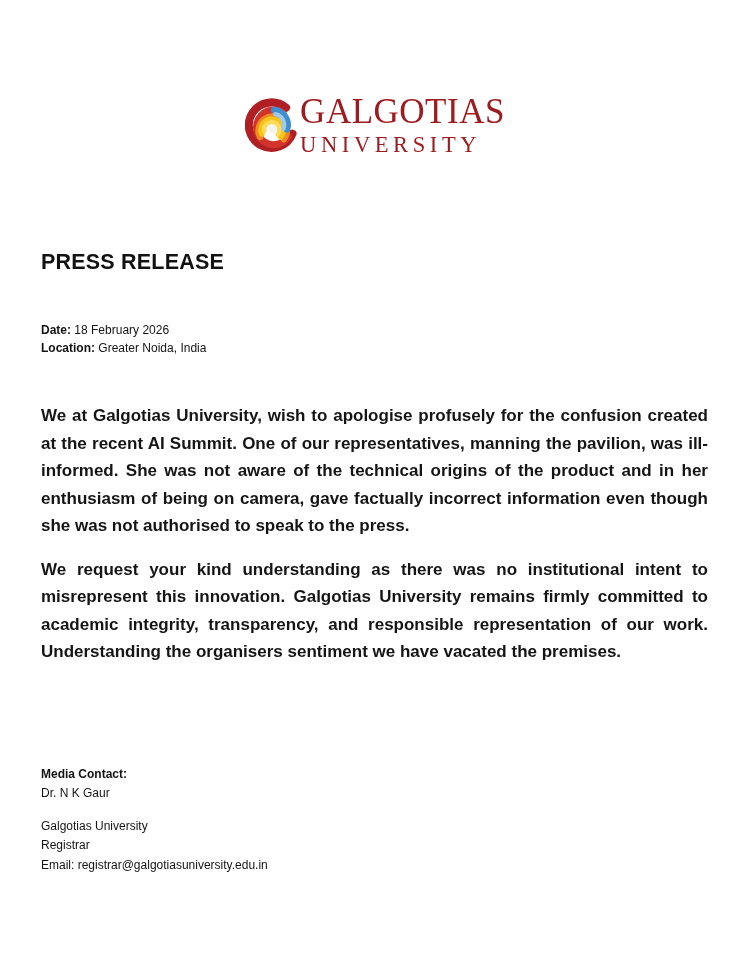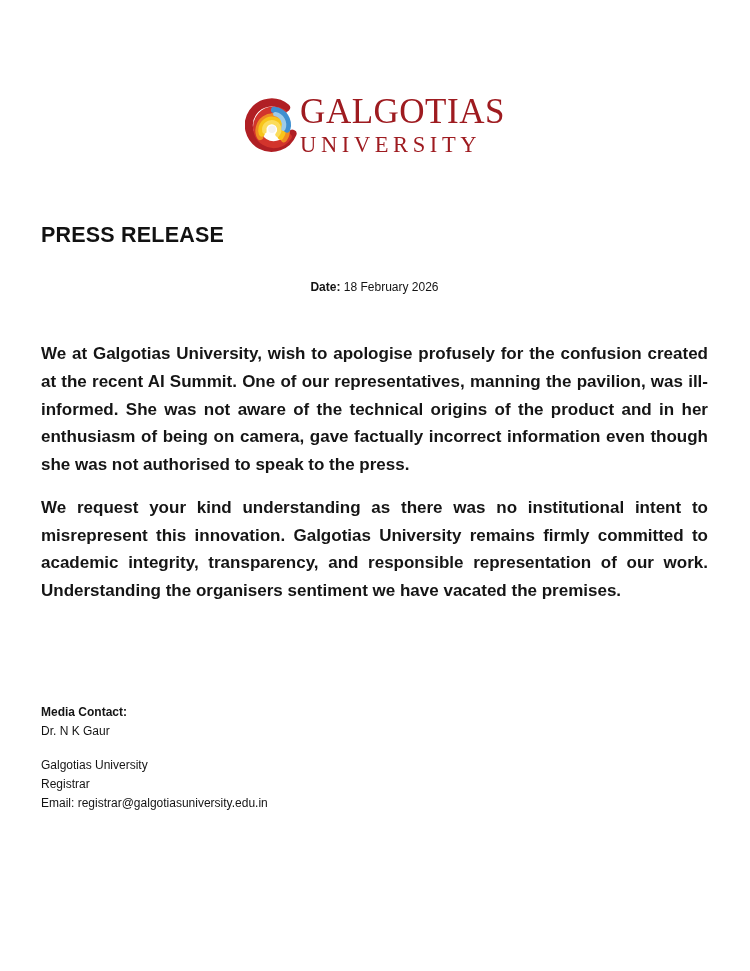--- a/index.html
+++ b/index.html
@@ -60,31 +60,30 @@
     color: #9e1b20;
     line-height: 1.15;
     padding-top: 3px;
   }
 
   
   .doc {
     padding: 0 42px 0 41px;
   }
   .press-title {
-    margin-top: 65px;
+    margin-top: 92px;
     font-size: 21.5px;
     font-weight: bold;
     letter-spacing: 0.2px;
     color: #121212;
   }
   .meta-block {
-    margin-top: 30px;
+    margin-top: 46px;
     font-size: 12px;
     line-height: 1.55;
-    text-align: center;
   }
   .meta-line .meta-label {
     font-weight: bold;
   }
   .body-block {
     margin-top: 44px;
   }
   .para {
     font-size: 17px;
     line-height: 1.62;
@@ -148,20 +147,24 @@
 
   <div class="doc">
 
     <h1 class="press-title">PRESS RELEASE</h1>
 
     <div class="meta-block">
       <div class="meta-line">
         <span class="meta-label">Date:</span>
         <span>18 February 2026</span>
       </div>
+      <div class="meta-line">
+        <span class="meta-label">Location:</span>
+        <span>Greater Noida, India</span>
+      </div>
     </div>
 
     <div class="body-block">
       <p class="para">We at Galgotias University, wish to apologise profusely for the confusion created at the recent AI Summit. One of our representatives, manning the pavilion, was ill-informed. She was not aware of the technical origins of the product and in her enthusiasm of being on camera, gave factually incorrect information even though she was not authorised to speak to the press.</p>
       <p class="para">We request your kind understanding as there was no institutional intent to misrepresent this innovation. Galgotias University remains firmly committed to academic integrity, transparency, and responsible representation of our work. Understanding the organisers sentiment we have vacated the premises.</p>
     </div>
 
     <div class="contact-block">
       <div class="contact-heading contact-line">Media Contact:</div>
       <div class="contact-line">Dr. N K Gaur</div>

